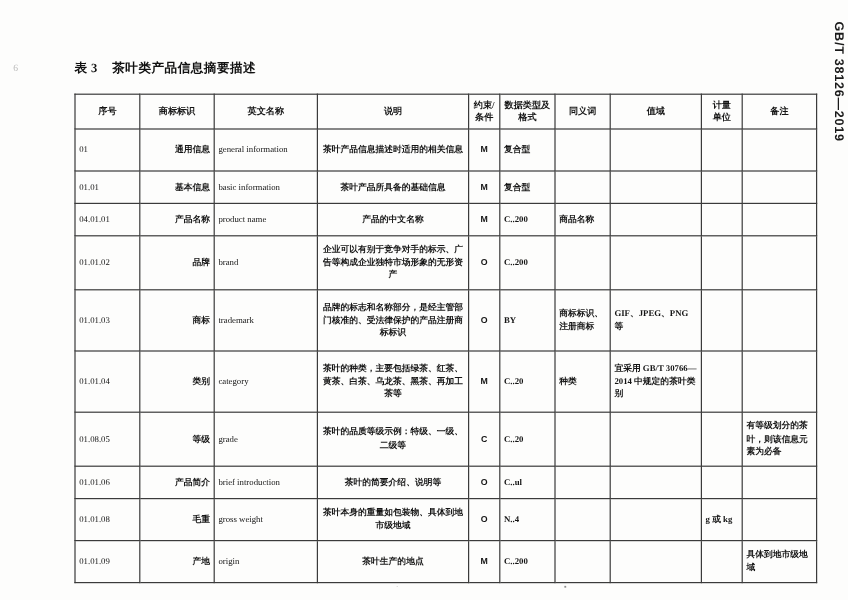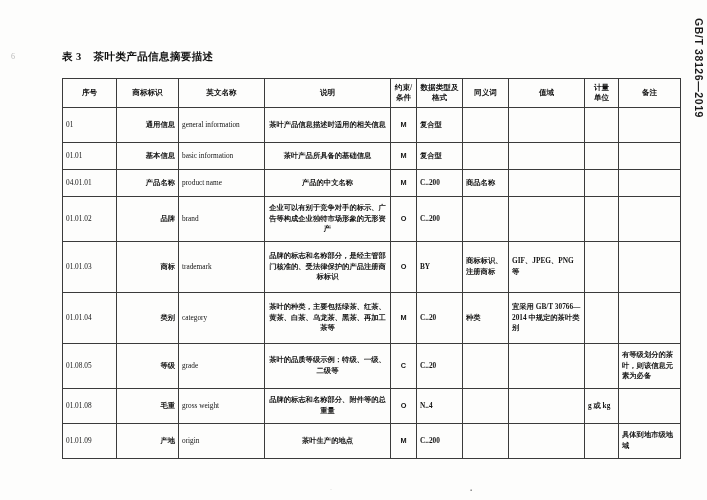--- a/index.html
+++ b/index.html
@@ -270,25 +270,37 @@
             <td class="c-zh">等级</td>
             <td class="c-en">grade</td>
             <td class="c-desc">茶叶的品质等级示例：特级、一级、二级等</td>
             <td class="c-cond">C</td>
             <td class="c-type">C..20</td>
             <td class="c-syn"></td>
             <td class="c-range"></td>
             <td class="c-unit"></td>
             <td class="c-note">有等级划分的茶叶，则该信息元素为必备</td>
           </tr>
+          <tr class="r1">
+            <td class="c-idx">01.01.06</td>
+            <td class="c-zh">产品简介</td>
+            <td class="c-en">brief introduction</td>
+            <td class="c-desc">茶叶的简要介绍、说明等</td>
+            <td class="c-cond">O</td>
+            <td class="c-type">C..ul</td>
+            <td class="c-syn"></td>
+            <td class="c-range"></td>
+            <td class="c-unit"></td>
+            <td class="c-note"></td>
+          </tr>
           <tr class="r2">
             <td class="c-idx">01.01.08</td>
             <td class="c-zh">毛重</td>
             <td class="c-en">gross weight</td>
-            <td class="c-desc">品牌的标志和名称部分、附件等的总重量</td>
+            <td class="c-desc">茶叶本身的重量如包装物、具体到地市级地域</td>
             <td class="c-cond">O</td>
             <td class="c-type">N..4</td>
             <td class="c-syn"></td>
             <td class="c-range"></td>
             <td class="c-unit">g 或 kg</td>
             <td class="c-note"></td>
           </tr>
           <tr class="r2">
             <td class="c-idx">01.01.09</td>
             <td class="c-zh">产地</td>

